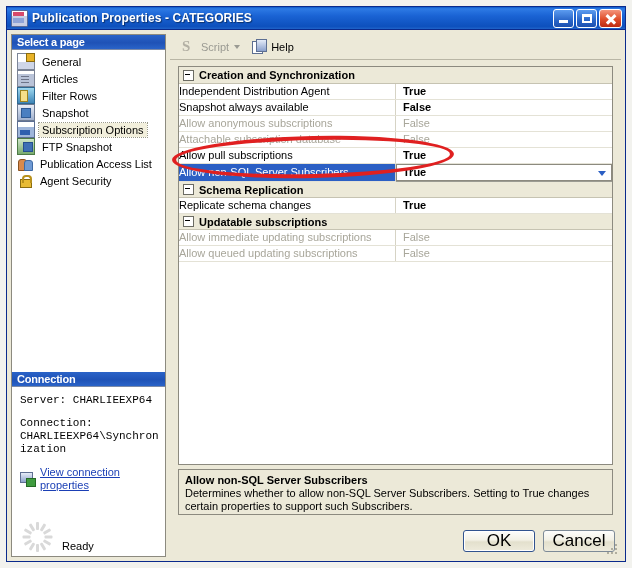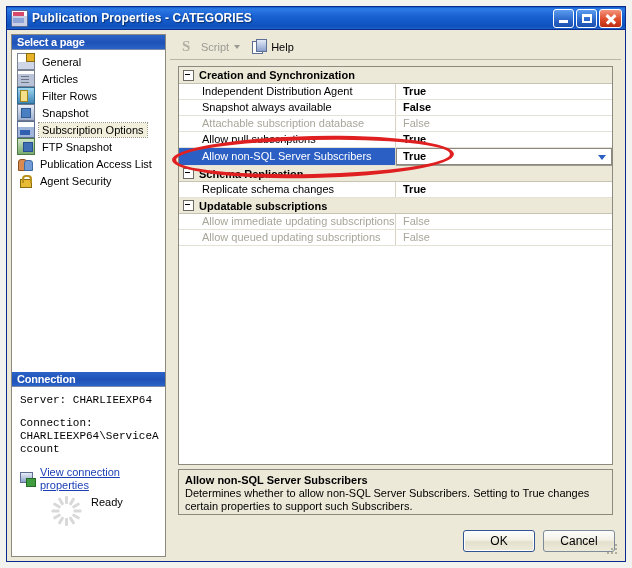--- a/index.html
+++ b/index.html
@@ -127,21 +127,21 @@
 
   .conn-body{padding:7px 6px 4px 8px;font-size:11px;line-height:13px;}
   .conn-body .row{margin-bottom:10px;white-space:nowrap;font-family:Liberation Mono, monospace;}
   .conn-body .row.wrap{white-space:normal;word-break:break-all;}
   .connlink{display:flex;align-items:center;margin-top:2px;}
   .ico-link{width:16px;height:14px;position:relative;margin-right:4px;flex:0 0 auto;}
   .ico-link:before{content:"";position:absolute;left:0;top:0;width:11px;height:9px;background:linear-gradient(to bottom,#e6ecf7,#8fa4cc);border:1px solid #5f6f92;}
   .ico-link:after{content:"";position:absolute;left:6px;top:6px;width:8px;height:7px;background:#3f9c3f;border:1px solid #256a25;}
   .connlink a{color:#1b3fb5;text-decoration:underline;font-size:11px;cursor:pointer;}
 
-  .prog-body{padding:0 6px 4px 10px;display:flex;align-items:flex-start;min-height:56px;margin-left:29px;}
+  .prog-body{padding:0 6px 4px 10px;display:flex;align-items:flex-end;min-height:56px;}
   .spinner{width:30px;height:30px;position:relative;margin-right:10px;flex:0 0 auto;}
   .spinner i{
     position:absolute;left:13.5px;top:0;width:3px;height:8px;background:#d9d9d9;
     border-radius:1px;transform-origin:1.5px 15px;
   }
   .prog-text{font-size:11px;}
 
   
   .rightpane{
     position:absolute;left:163px;top:4px;right:4px;bottom:4px;
@@ -174,21 +174,21 @@
     background:#ece9d8;font-weight:bold;font-size:11px;
     border-bottom:1px solid #c6c3b2;padding:0 0 0 4px;
   }
   .grp .gbox{
     display:inline-block;width:9px;height:9px;border:1px solid #6b6b63;background:#fff;
     position:relative;margin-right:5px;vertical-align:middle;
   }
   .grp .gbox:after{content:"";position:absolute;left:1px;top:3px;width:5px;height:1px;background:#000;}
   .grp .gtxt{vertical-align:middle;margin-top:8px;}
   .prow td{
-    font-size:11px;border-bottom:1px solid #e4e2d6;padding:0 0 0 23px;
+    font-size:11px;border-bottom:1px solid #e4e2d6;padding:0 0 0 0;
     white-space:nowrap;overflow:hidden;
   }
   .prow td.nm{border-right:1px solid #d6d3c5;width:212px;}
   .prow td.vl{font-weight:bold;padding-left:7px;}
   .prow.dis td{color:#a8a69a;}
   .prow.dis td.vl{font-weight:normal;}
   .prow.sel td.nm{background:#2b5fc4;color:#fff;}
   .prow.sel td.vl{background:#fff;position:relative;border-bottom:1px solid #9b9b92;}
   .prow.sel{height:18px;}
   .cellcombo{
@@ -211,21 +211,21 @@
     border:1px solid #8c8a7f;background:#ece9d8;box-sizing:border-box;
     padding:4px 6px 0 6px;
   }
   .desc-title{font-weight:bold;font-size:11px;margin-bottom:1px;}
   .desc-body{font-size:11px;line-height:12.5px;}
 
   .btnrow{
     position:absolute;right:6px;bottom:5px;display:flex;gap:8px;
   }
   .btn{
-    width:72px;height:22px;font-size:12px;
+    width:72px;height:22px;font-size:17px;
     border:1px solid #7d8a97;border-radius:3px;
     background:linear-gradient(to bottom,#fdfdfc 0%,#f3f1e6 45%,#e3e0cd 55%,#eeebdc 100%);
     display:flex;align-items:center;justify-content:center;
     box-sizing:border-box;cursor:default;
   }
   .btn.default{border:1px solid #31538f;box-shadow:inset 0 0 0 1px #fff;}
   .grip{
     position:absolute;right:2px;bottom:1px;width:12px;height:12px;
   }
   .grip i{position:absolute;width:2px;height:2px;background:#b0ae9f;}
@@ -299,21 +299,21 @@
             <span class="pico ico-agent"></span>
             <span class="lbl">Agent Security</span>
           </div>
         </div>
 
         <div class="band">Connection</div>
         <div class="conn-body">
           <div class="row">Server: CHARLIEEXP64</div>
           <div class="row wrap">
             <div>Connection:</div>
-            <div>CHARLIEEXP64\ServiceAccount</div>
+            <div>CHARLIEEXP64\Synchronization</div>
           </div>
           <div class="connlink">
             <span class="ico-link"></span>
             <a>View connection properties</a>
           </div>
         </div>
 
         <div class="prog-body">
           <div class="spinner">
             <i style="transform:rotate(0deg)"></i>
@@ -359,20 +359,24 @@
               </tr>
               <tr class="prow">
                 <td class="nm">Independent Distribution Agent</td>
                 <td class="vl">True</td>
               </tr>
               <tr class="prow">
                 <td class="nm">Snapshot always available</td>
                 <td class="vl">False</td>
               </tr>
               <tr class="prow dis">
+                <td class="nm">Allow anonymous subscriptions</td>
+                <td class="vl">False</td>
+              </tr>
+              <tr class="prow dis">
                 <td class="nm">Attachable subscription database</td>
                 <td class="vl">False</td>
               </tr>
               <tr class="prow">
                 <td class="nm">Allow pull subscriptions</td>
                 <td class="vl">True</td>
               </tr>
               <tr class="prow sel">
                 <td class="nm">Allow non-SQL Server Subscribers</td>
                 <td class="vl">

